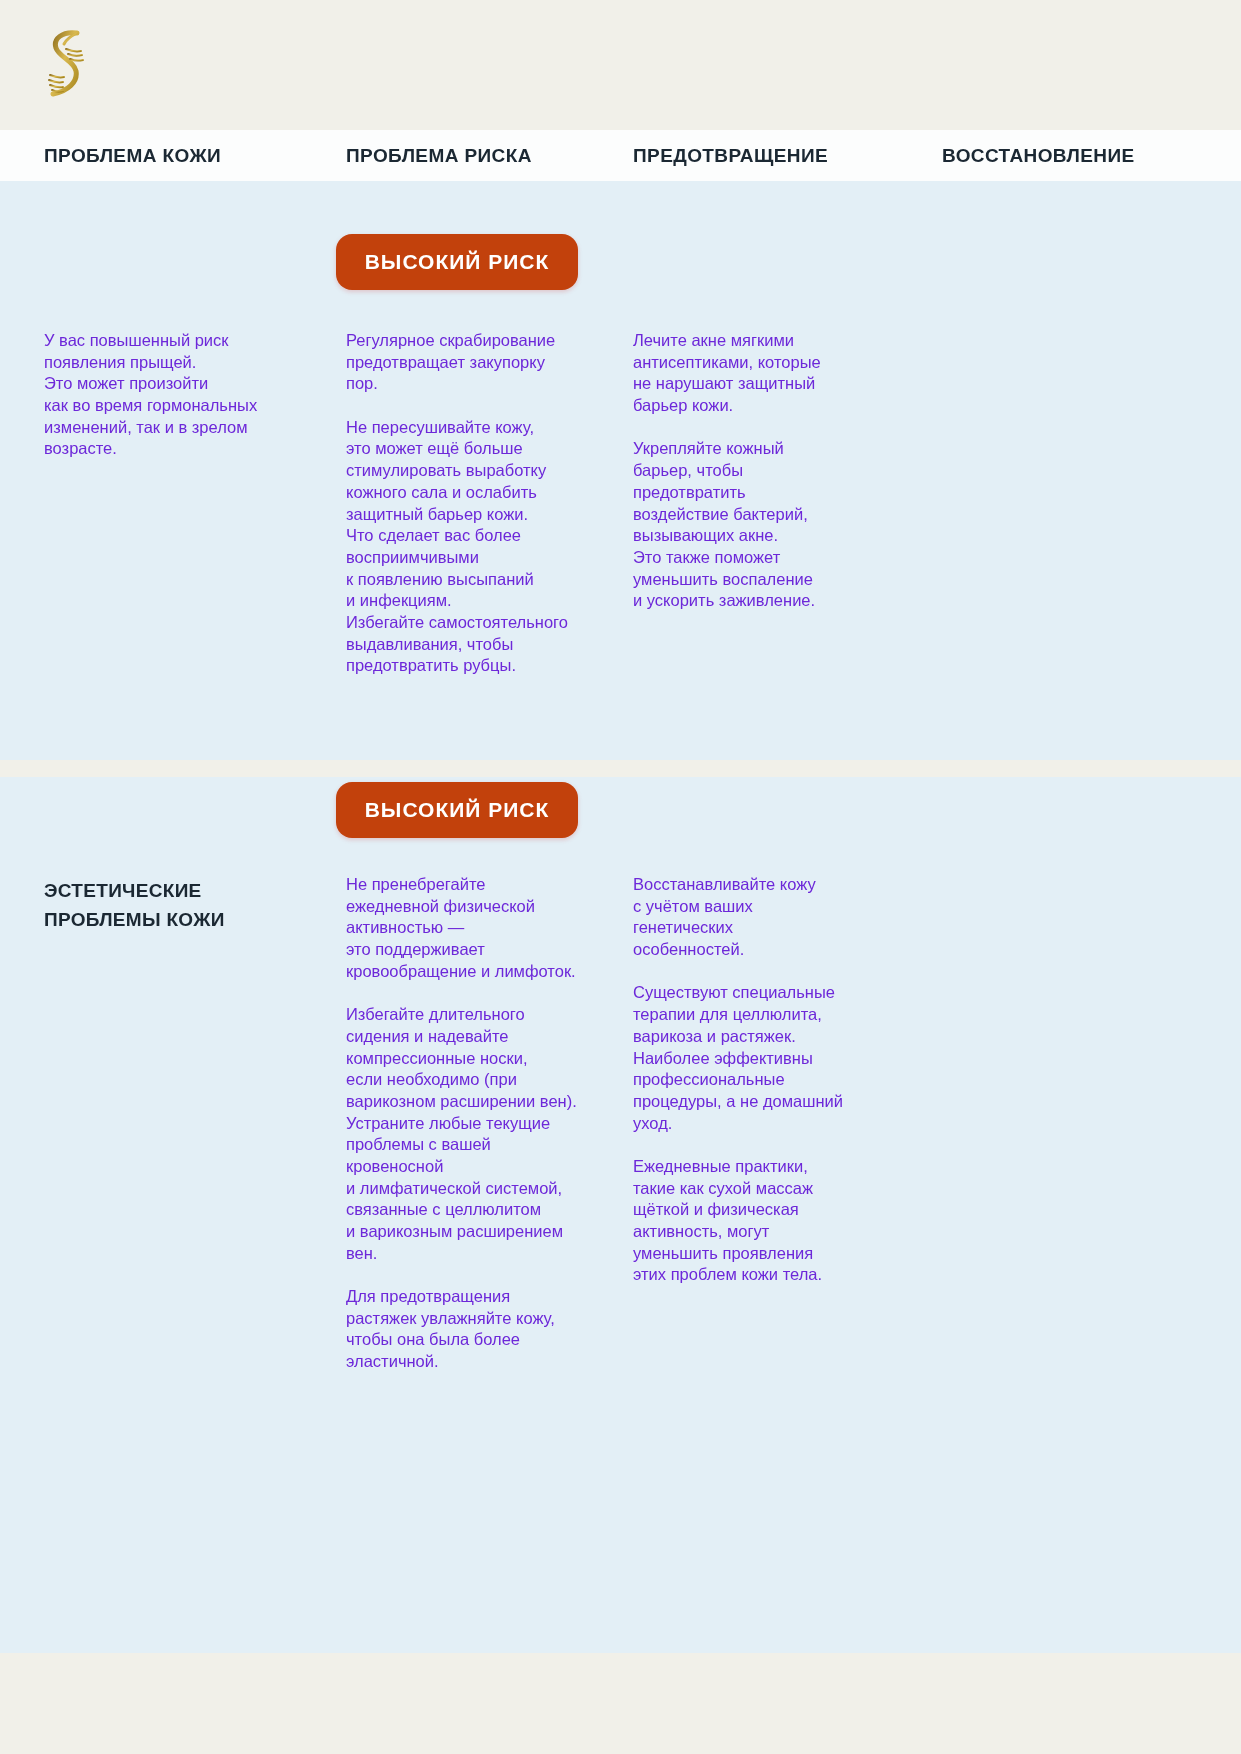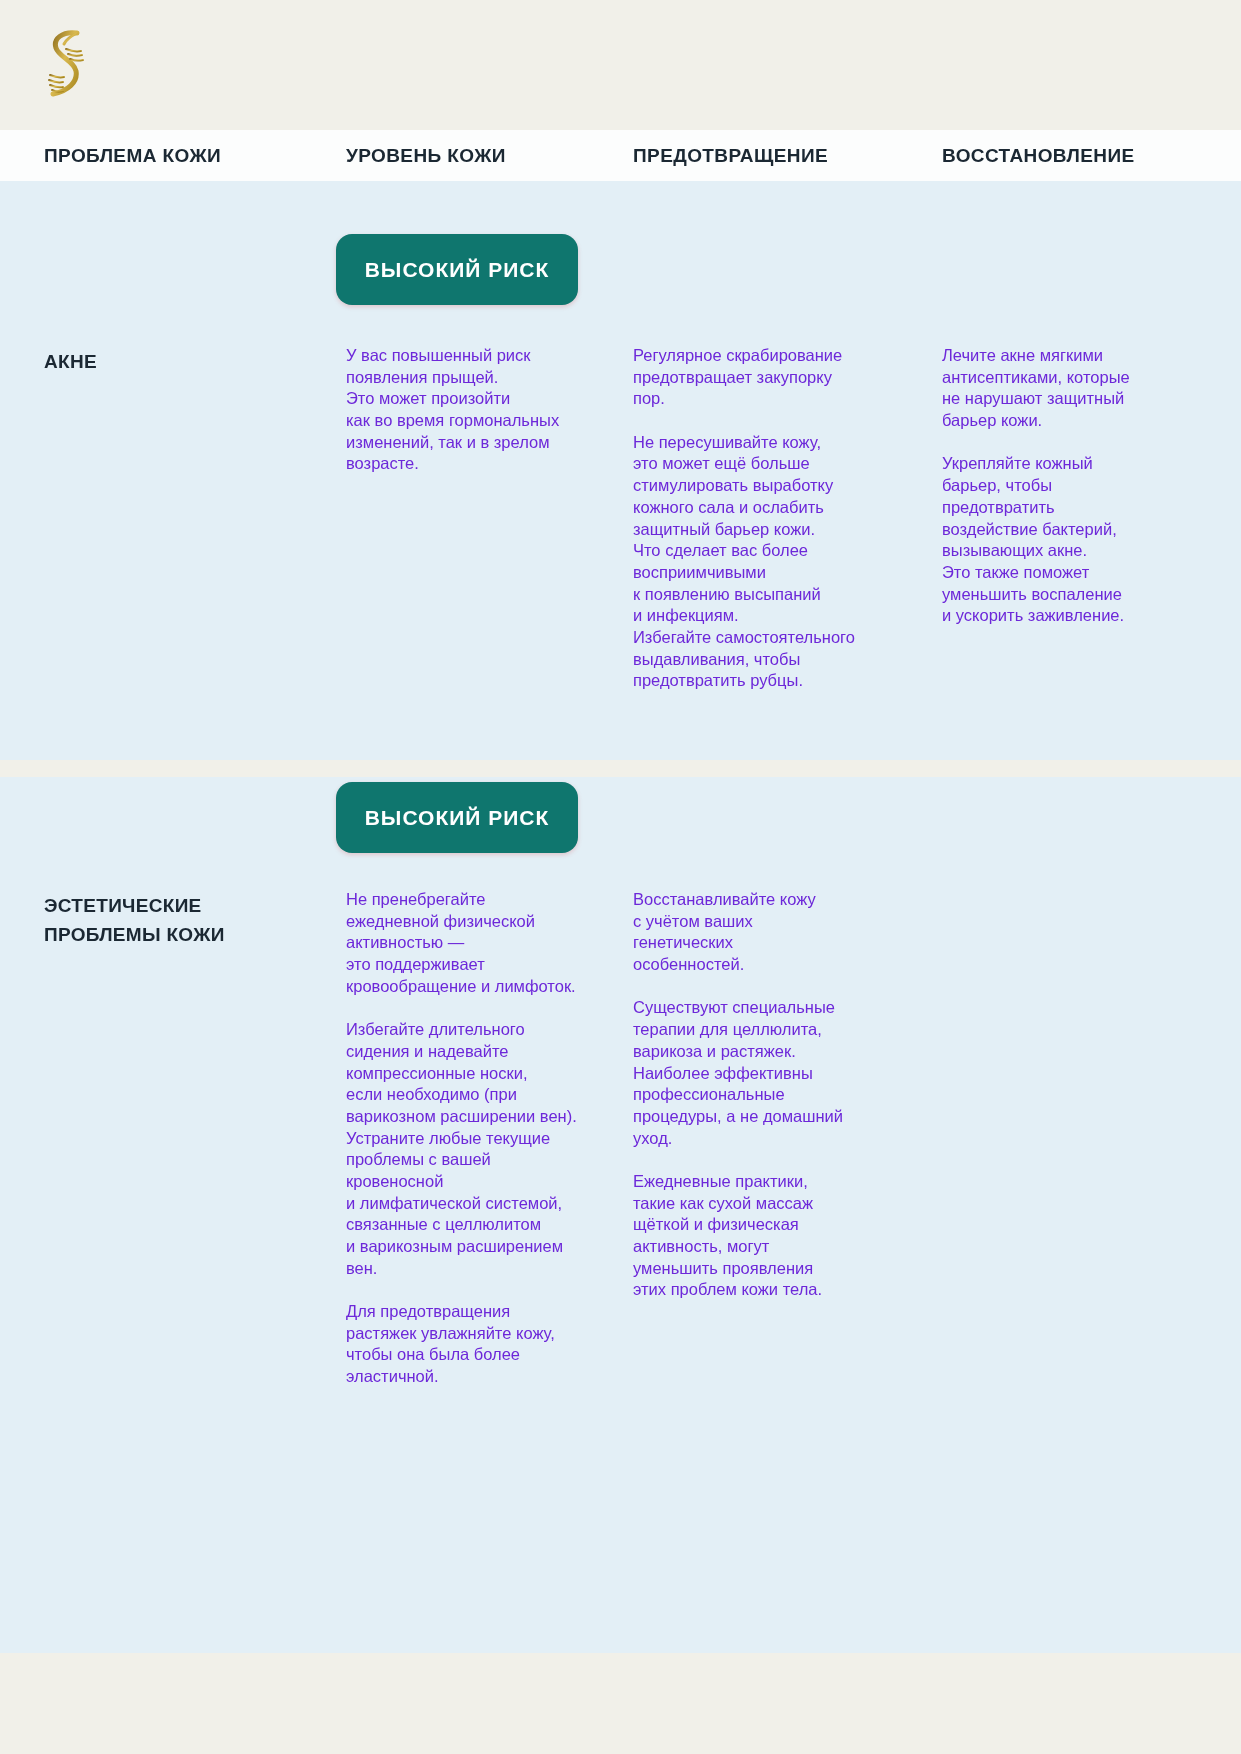--- a/index.html
+++ b/index.html
@@ -33,22 +33,22 @@
   }
   .section-1{top:181px;height:579px;}
   .section-2{top:777px;height:876px;}
 
   .sec-grid{
     display:grid;grid-template-columns:302px 287px 309px 1fr;
     padding-left:44px;box-sizing:border-box;
   }
   .badge-row .risk-badge{
     grid-column:2;
-    width:242px;height:71px;margin-left:-10px;
-    background:#0f766e;border-radius:16px;
+    width:242px;height:56px;margin-left:-10px;
+    background:#c2410c;border-radius:16px;
     display:flex;align-items:center;justify-content:center;
     color:#ffffff;font-size:21px;font-weight:bold;letter-spacing:1px;
     box-shadow:0 2px 4px rgba(210,80,85,.25);
     text-align:center;
   }
   .section-1 .badge-row .risk-badge{margin-top:53px;}
   .section-2 .badge-row .risk-badge{margin-top:5px;}
 
   .section-1 .content-row{margin-top:40px;}
   .section-2 .content-row{margin-top:36px;}
@@ -101,31 +101,30 @@
         <path d="M6,45 C11,47 16,48 20,47"></path>
         <path d="M5,50 C10,52 15,53 19,52"></path>
         <path d="M6,55 C11,57 15,58 19,57"></path>
         <path d="M8,60 C12,62 16,62 19,61"></path>
       </g>
     </svg>
   </div>
 
   <div class="table-header">
     <div class="th">ПРОБЛЕМА КОЖИ</div>
-    <div class="th">УРОВЕНЬ КОЖИ</div>
+    <div class="th">ПРОБЛЕМА РИСКА</div>
     <div class="th">ПРЕДОТВРАЩЕНИЕ</div>
     <div class="th">ВОССТАНОВЛЕНИЕ</div>
   </div>
 
   <section class="risk-section section-1">
     <div class="sec-grid badge-row">
       <div class="risk-badge">ВЫСОКИЙ РИСК</div>
     </div>
     <div class="sec-grid content-row">
-      <div class="problem-title">АКНЕ</div>
       <div class="cell-text col-risk">У вас повышенный риск
 появления прыщей.
 Это может произойти
 как во время гормональных
 изменений, так и в зрелом
 возрасте.</div>
       <div class="cell-text">Регулярное скрабирование
 предотвращает закупорку
 пор.
 

